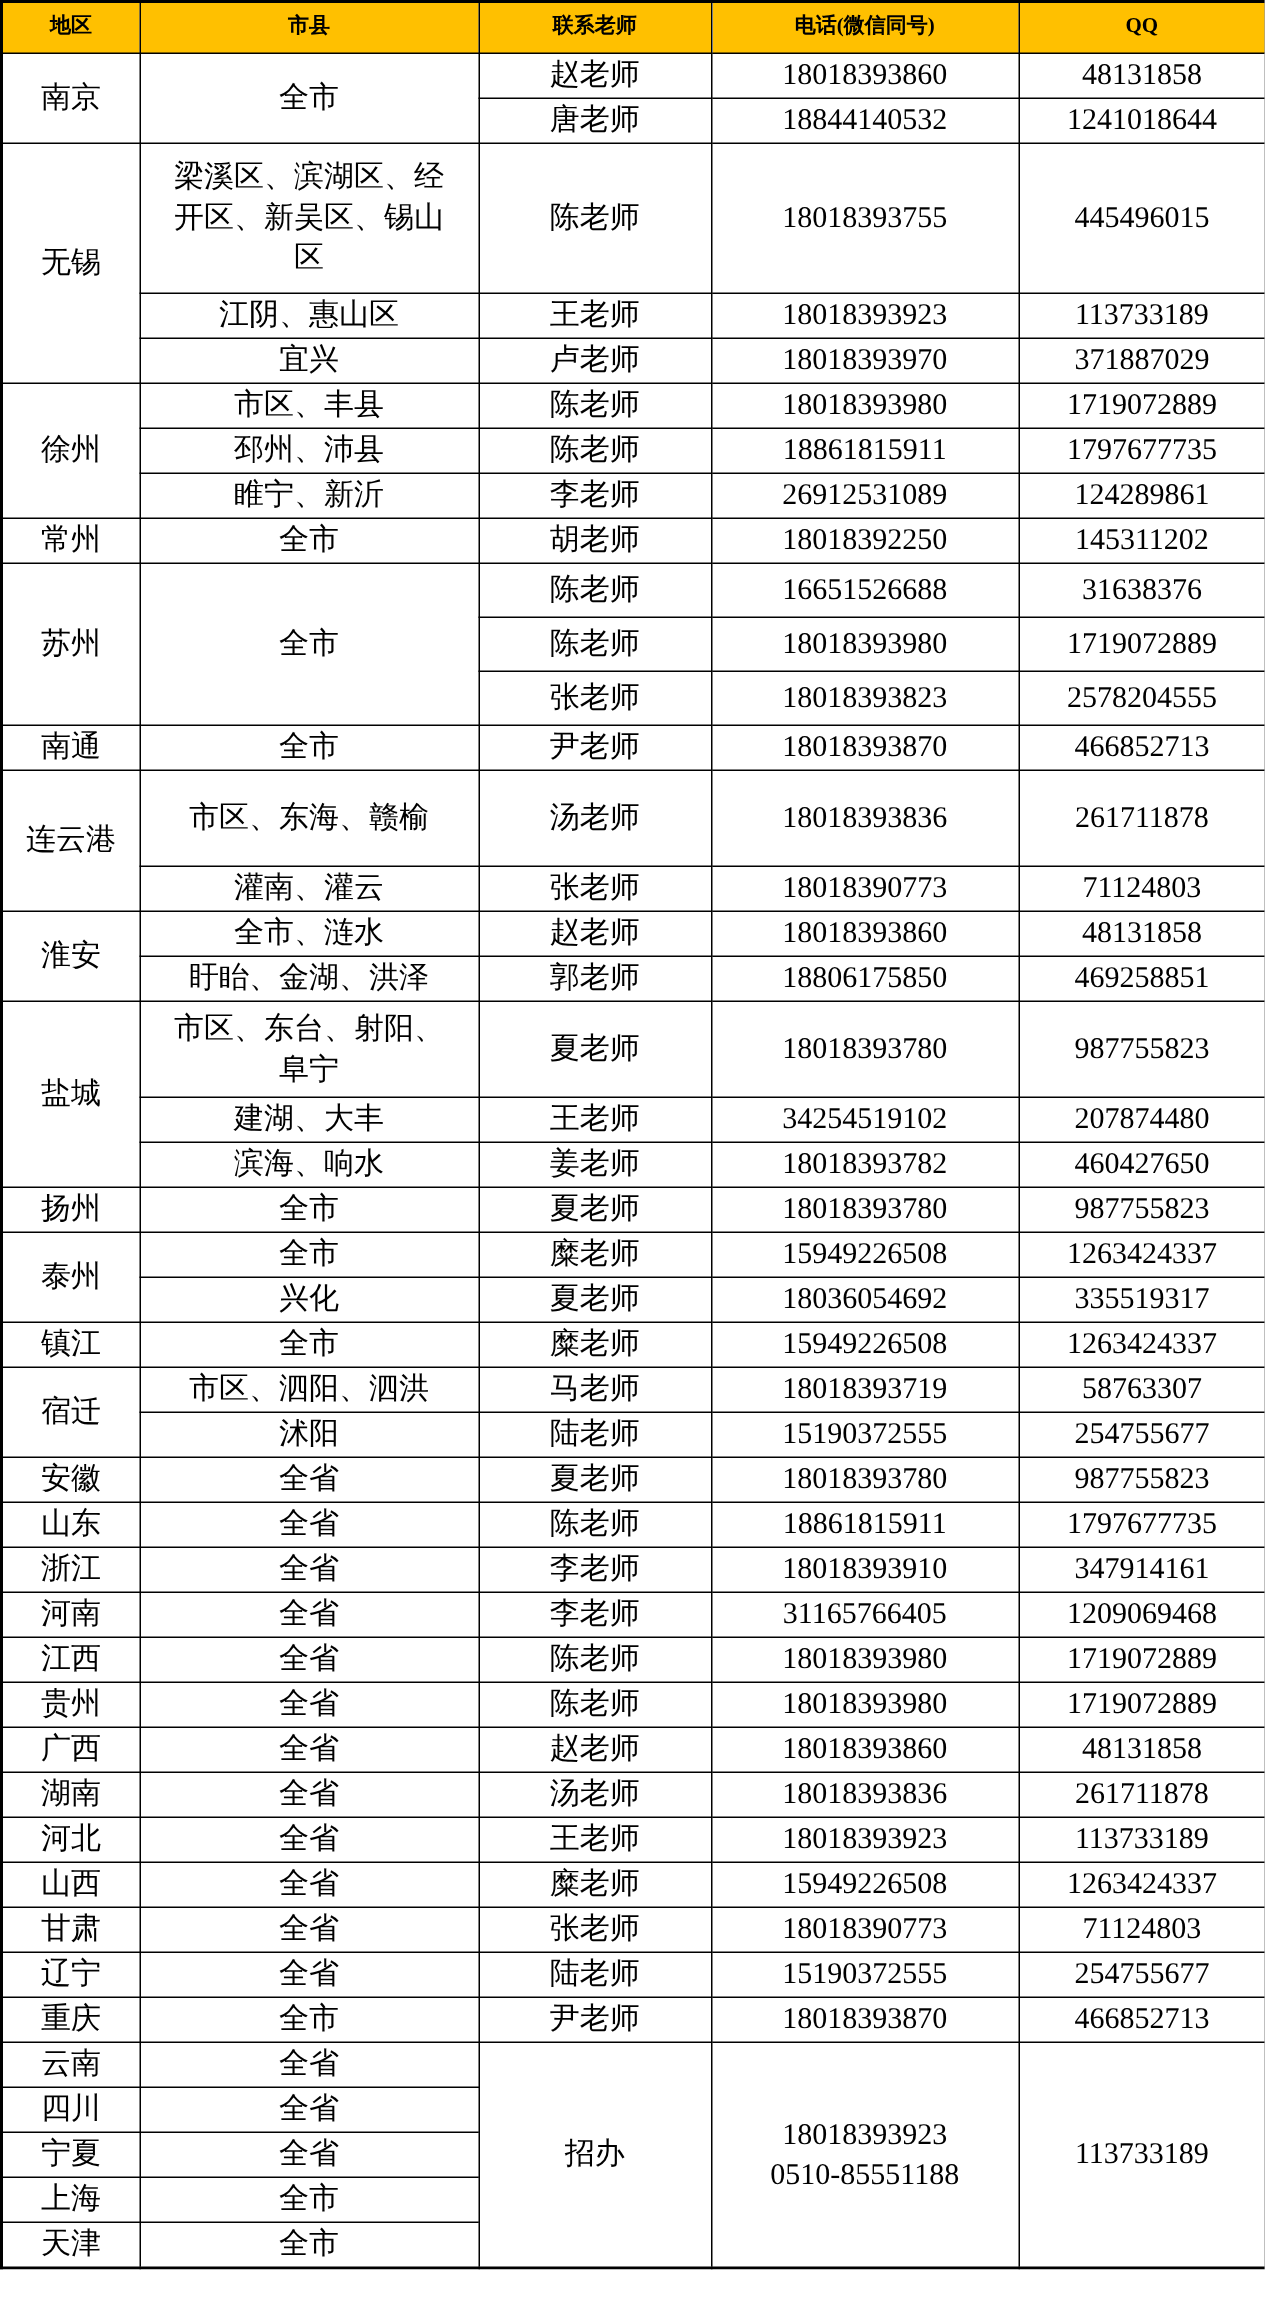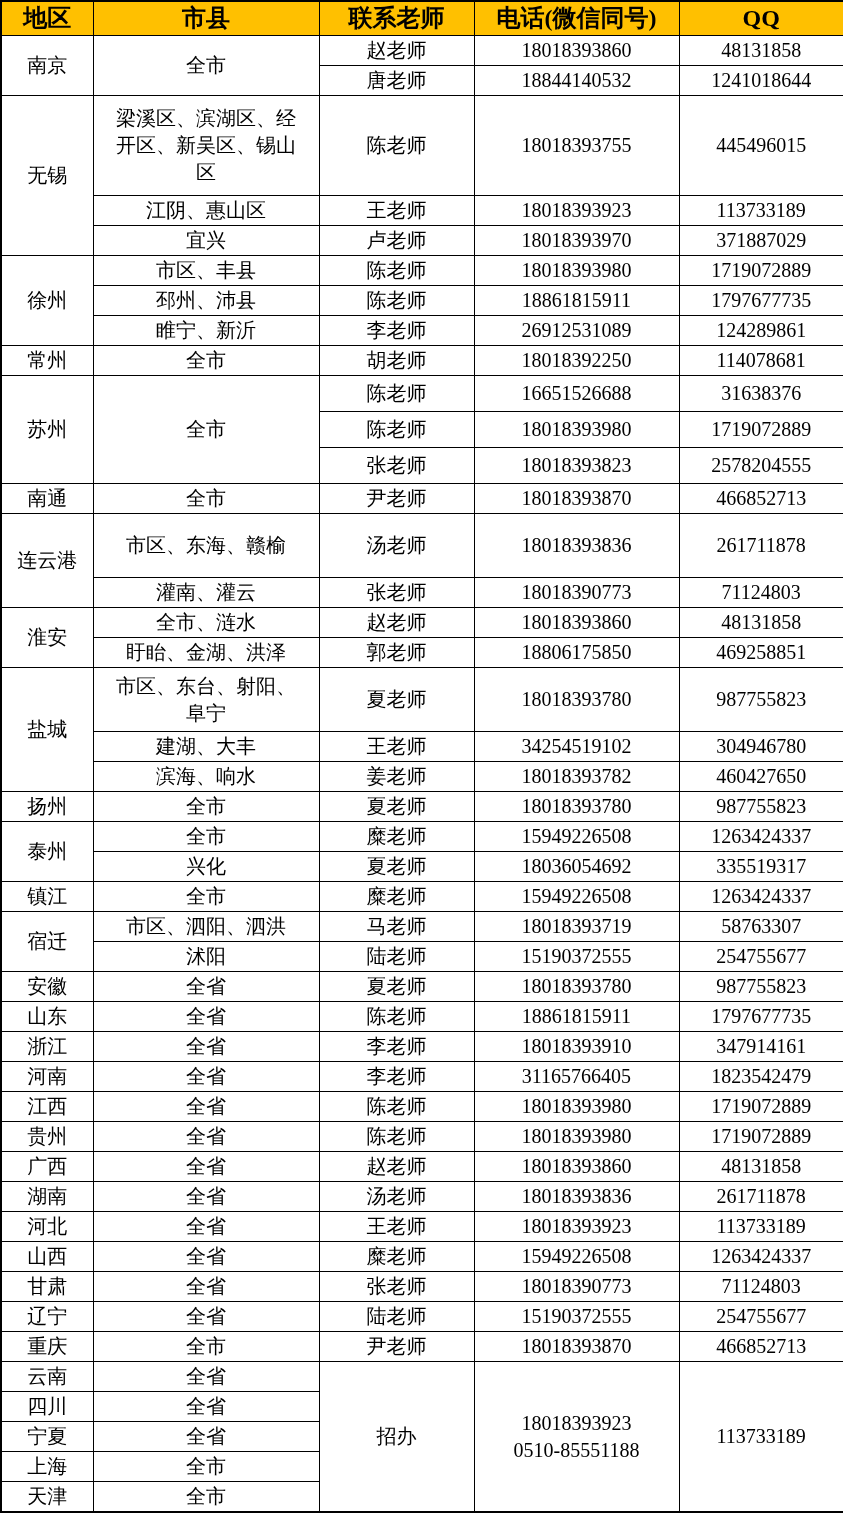--- a/index.html
+++ b/index.html
@@ -20,21 +20,21 @@
     border: 1px solid #000;
     text-align: center;
     vertical-align: middle;
     color: #000;
     overflow: hidden;
   }
   th {
     background: #FFC000;
     font-family: "Liberation Serif", "DejaVu Serif", serif;
     font-weight: bold;
-    font-size: 24px;
+    font-size: 14px;
     height: 31px;
     line-height: 1.2;
   }
   td {
     font-family: "Liberation Serif", "DejaVu Serif", serif;
     font-size: 20px;
     height: 29px;
     line-height: 1.35;
     padding: 0 2px;
     white-space: pre-line;
@@ -116,21 +116,21 @@
           <td class="col1">睢宁、新沂</td>
           <td class="col2">李老师</td>
           <td class="col3">26912531089</td>
           <td class="col4">124289861</td>
         </tr>
         <tr>
           <td class="col0">常州</td>
           <td class="col1">全市</td>
           <td class="col2">胡老师</td>
           <td class="col3">18018392250</td>
-          <td class="col4">114078681</td>
+          <td class="col4">145311202</td>
         </tr>
         <tr style="height: 36px;">
           <td rowspan="3" class="col0">苏州</td>
           <td rowspan="3" class="col1">全市</td>
           <td class="col2">陈老师</td>
           <td class="col3">16651526688</td>
           <td class="col4">31638376</td>
         </tr>
         <tr style="height: 36px;">
           <td class="col2">陈老师</td>
@@ -179,21 +179,21 @@
           <td rowspan="3" class="col0">盐城</td>
           <td class="col1">市区、东台、射阳、阜宁</td>
           <td class="col2">夏老师</td>
           <td class="col3">18018393780</td>
           <td class="col4">987755823</td>
         </tr>
         <tr>
           <td class="col1">建湖、大丰</td>
           <td class="col2">王老师</td>
           <td class="col3">34254519102</td>
-          <td class="col4">304946780</td>
+          <td class="col4">207874480</td>
         </tr>
         <tr>
           <td class="col1">滨海、响水</td>
           <td class="col2">姜老师</td>
           <td class="col3">18018393782</td>
           <td class="col4">460427650</td>
         </tr>
         <tr>
           <td class="col0">扬州</td>
           <td class="col1">全市</td>
@@ -253,21 +253,21 @@
           <td class="col1">全省</td>
           <td class="col2">李老师</td>
           <td class="col3">18018393910</td>
           <td class="col4">347914161</td>
         </tr>
         <tr>
           <td class="col0">河南</td>
           <td class="col1">全省</td>
           <td class="col2">李老师</td>
           <td class="col3">31165766405</td>
-          <td class="col4">1823542479</td>
+          <td class="col4">1209069468</td>
         </tr>
         <tr>
           <td class="col0">江西</td>
           <td class="col1">全省</td>
           <td class="col2">陈老师</td>
           <td class="col3">18018393980</td>
           <td class="col4">1719072889</td>
         </tr>
         <tr>
           <td class="col0">贵州</td>

